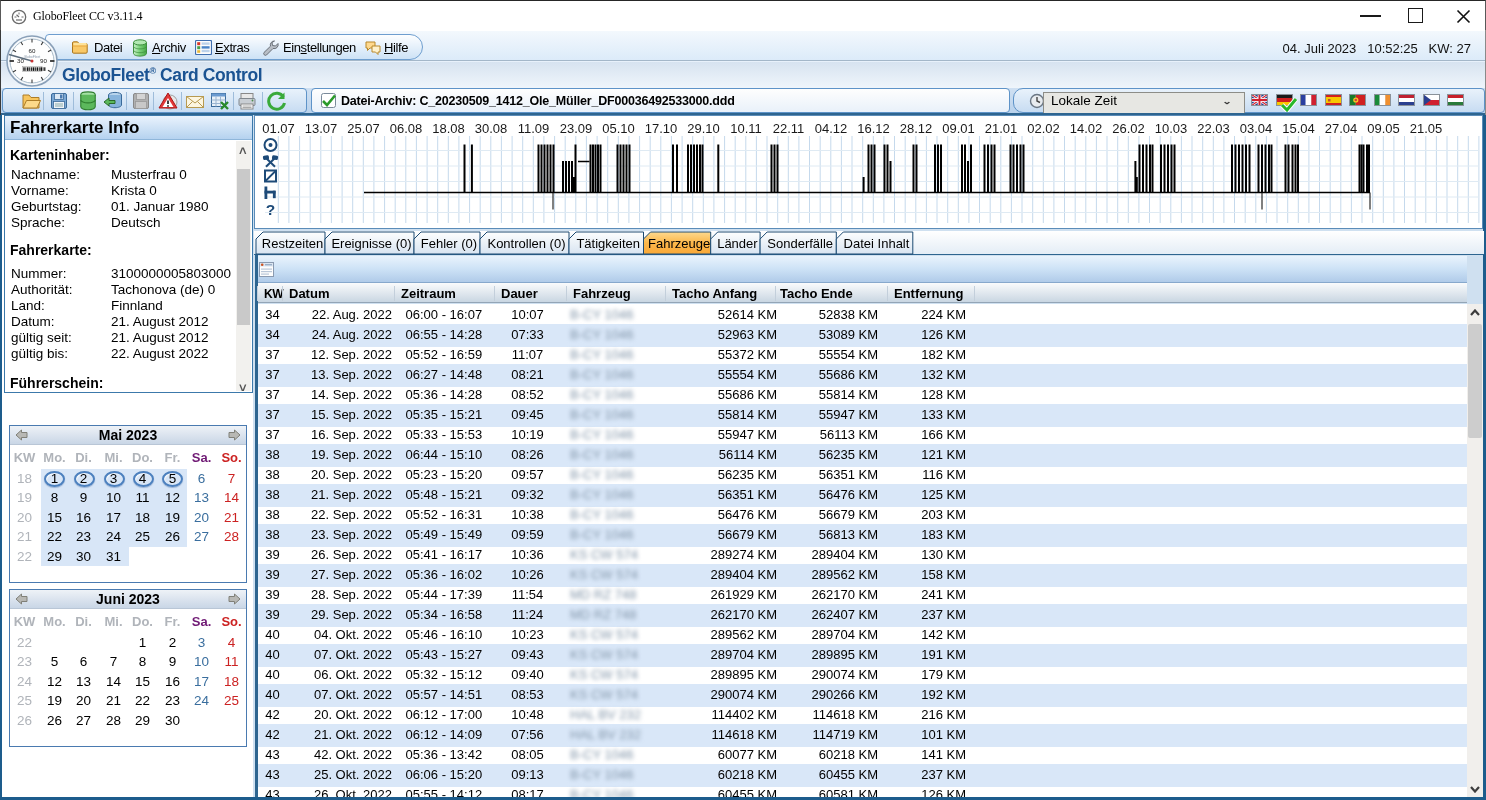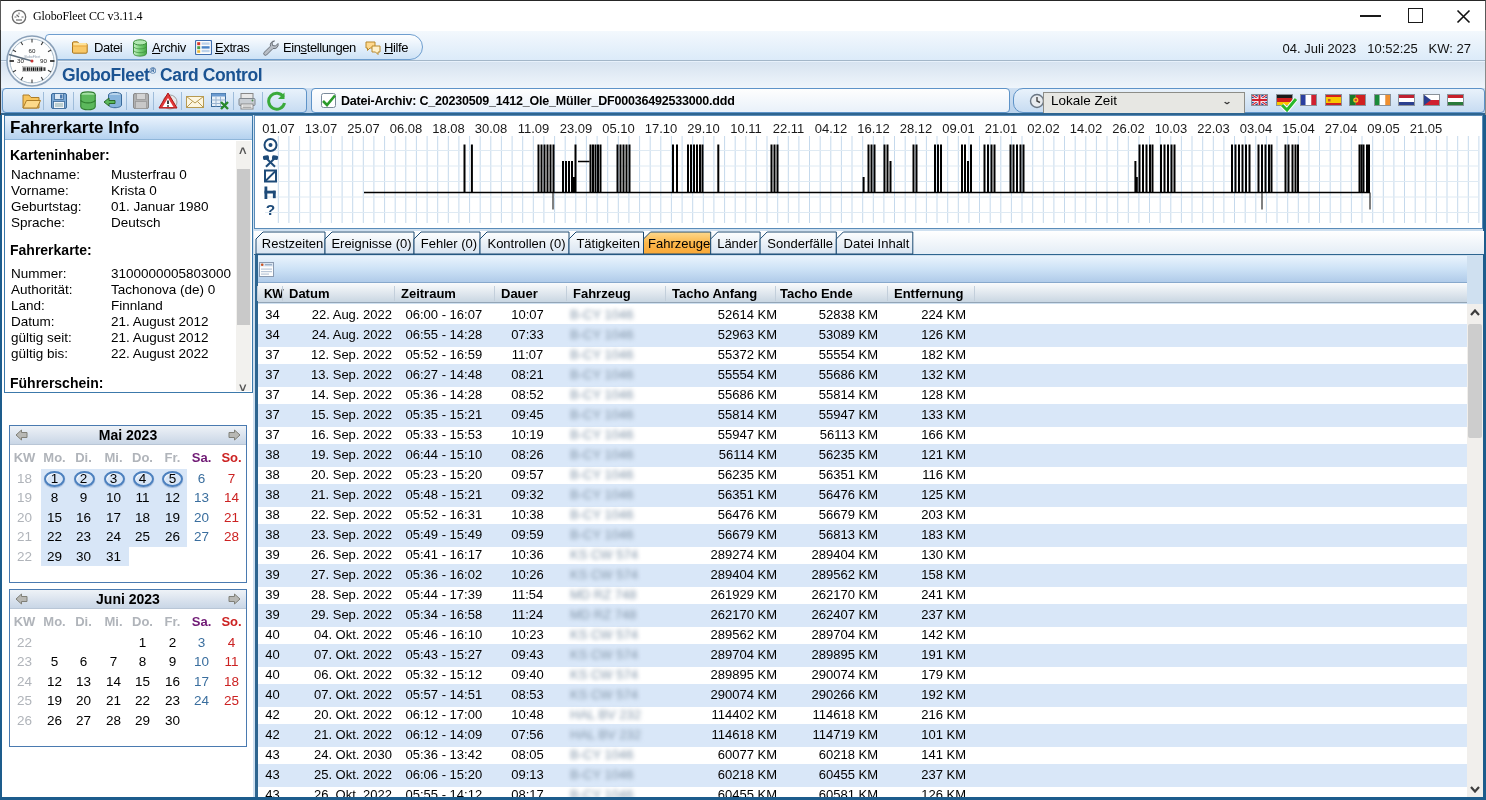--- a/index.html
+++ b/index.html
@@ -1070,21 +1070,21 @@
         <span class="cell c-datum">21. Okt. 2022</span>
         <span class="cell c-zeit">06:12 - 14:09</span>
         <span class="cell c-dauer">07:56</span>
         <span class="cell c-fzg">HAL BV 232</span>
         <span class="cell c-ta">114618 KM</span>
         <span class="cell c-te">114719 KM</span>
         <span class="cell c-ent">101 KM</span>
       </div>
 <div class="row" style="top:440px;">
         <span class="cell c-kw">43</span>
-        <span class="cell c-datum">24. Okt. 2030</span>
+        <span class="cell c-datum">42. Okt. 2022</span>
         <span class="cell c-zeit">05:36 - 13:42</span>
         <span class="cell c-dauer">08:05</span>
         <span class="cell c-fzg">B-CY 1046</span>
         <span class="cell c-ta">60077 KM</span>
         <span class="cell c-te">60218 KM</span>
         <span class="cell c-ent">141 KM</span>
       </div>
 <div class="row alt" style="top:460px;">
         <span class="cell c-kw">43</span>
         <span class="cell c-datum">25. Okt. 2022</span>

